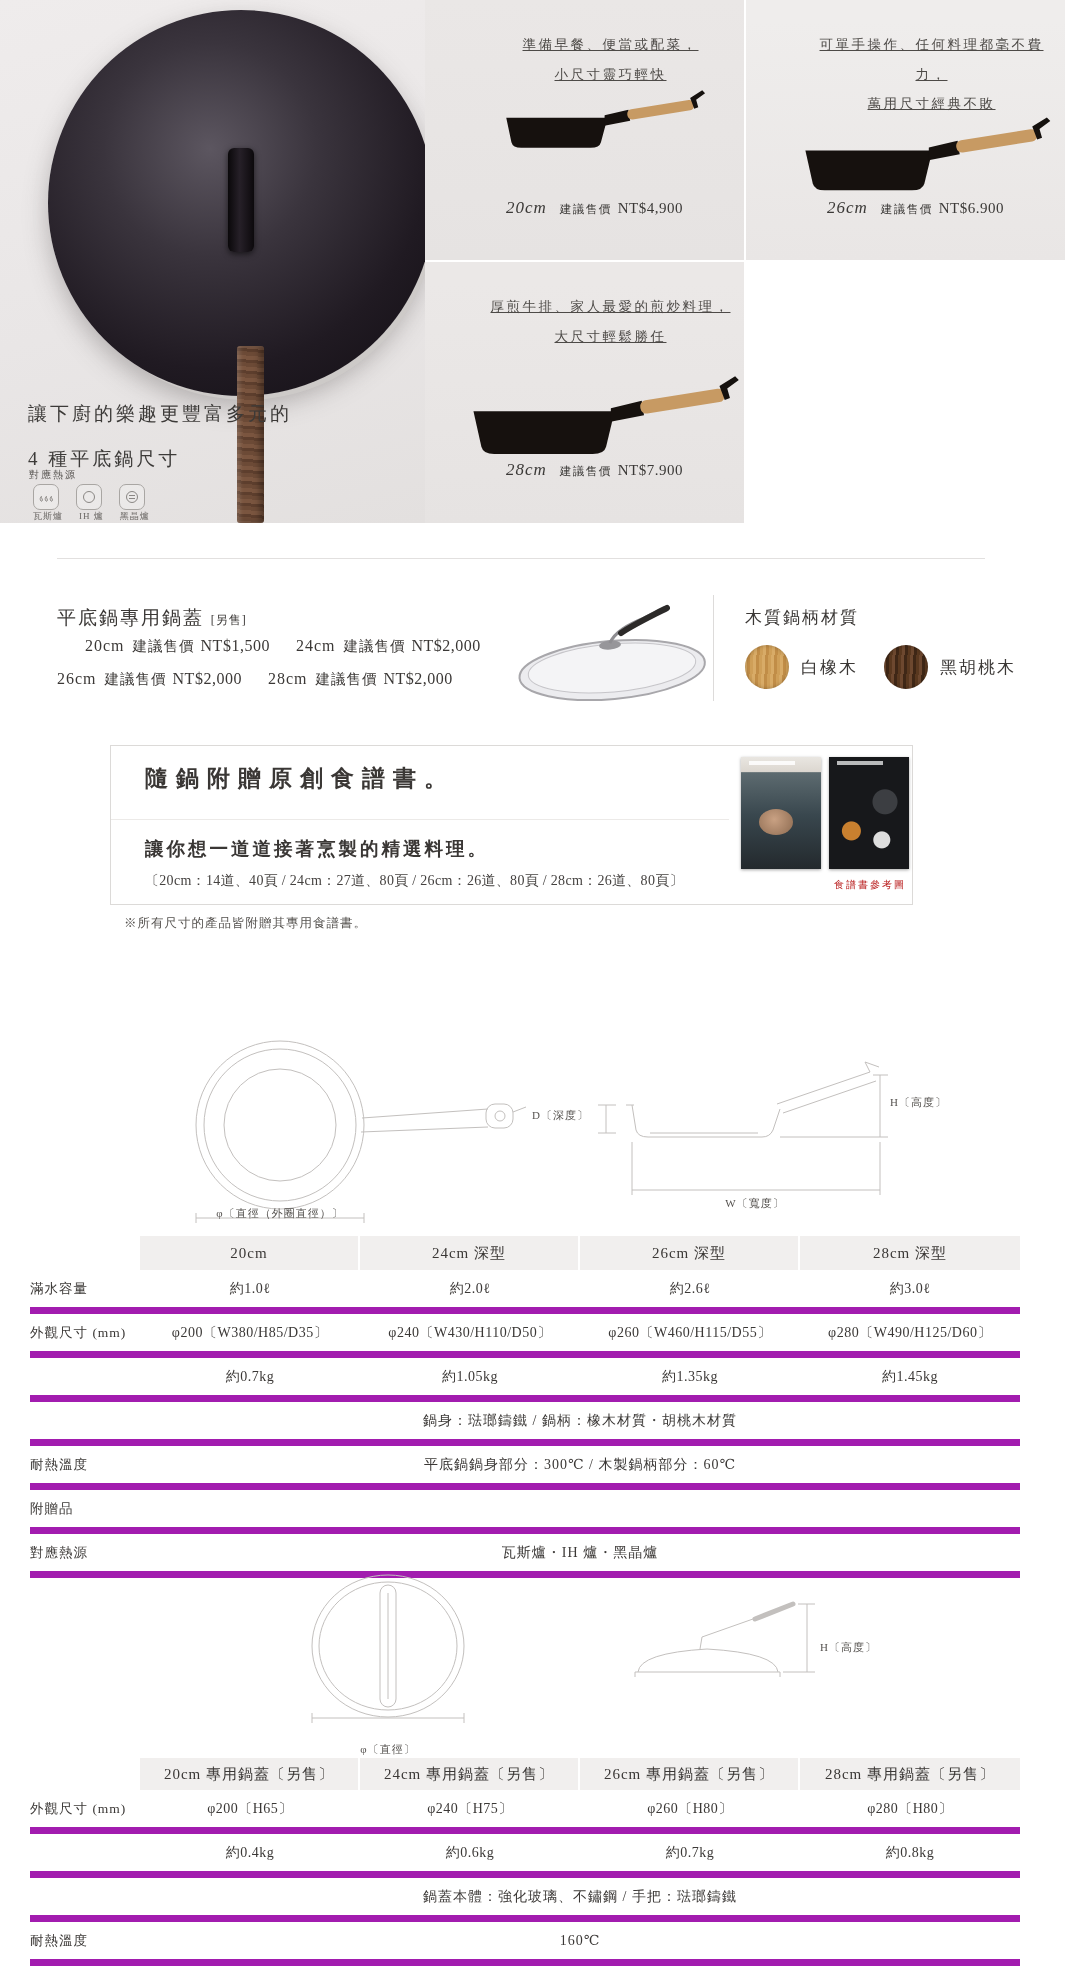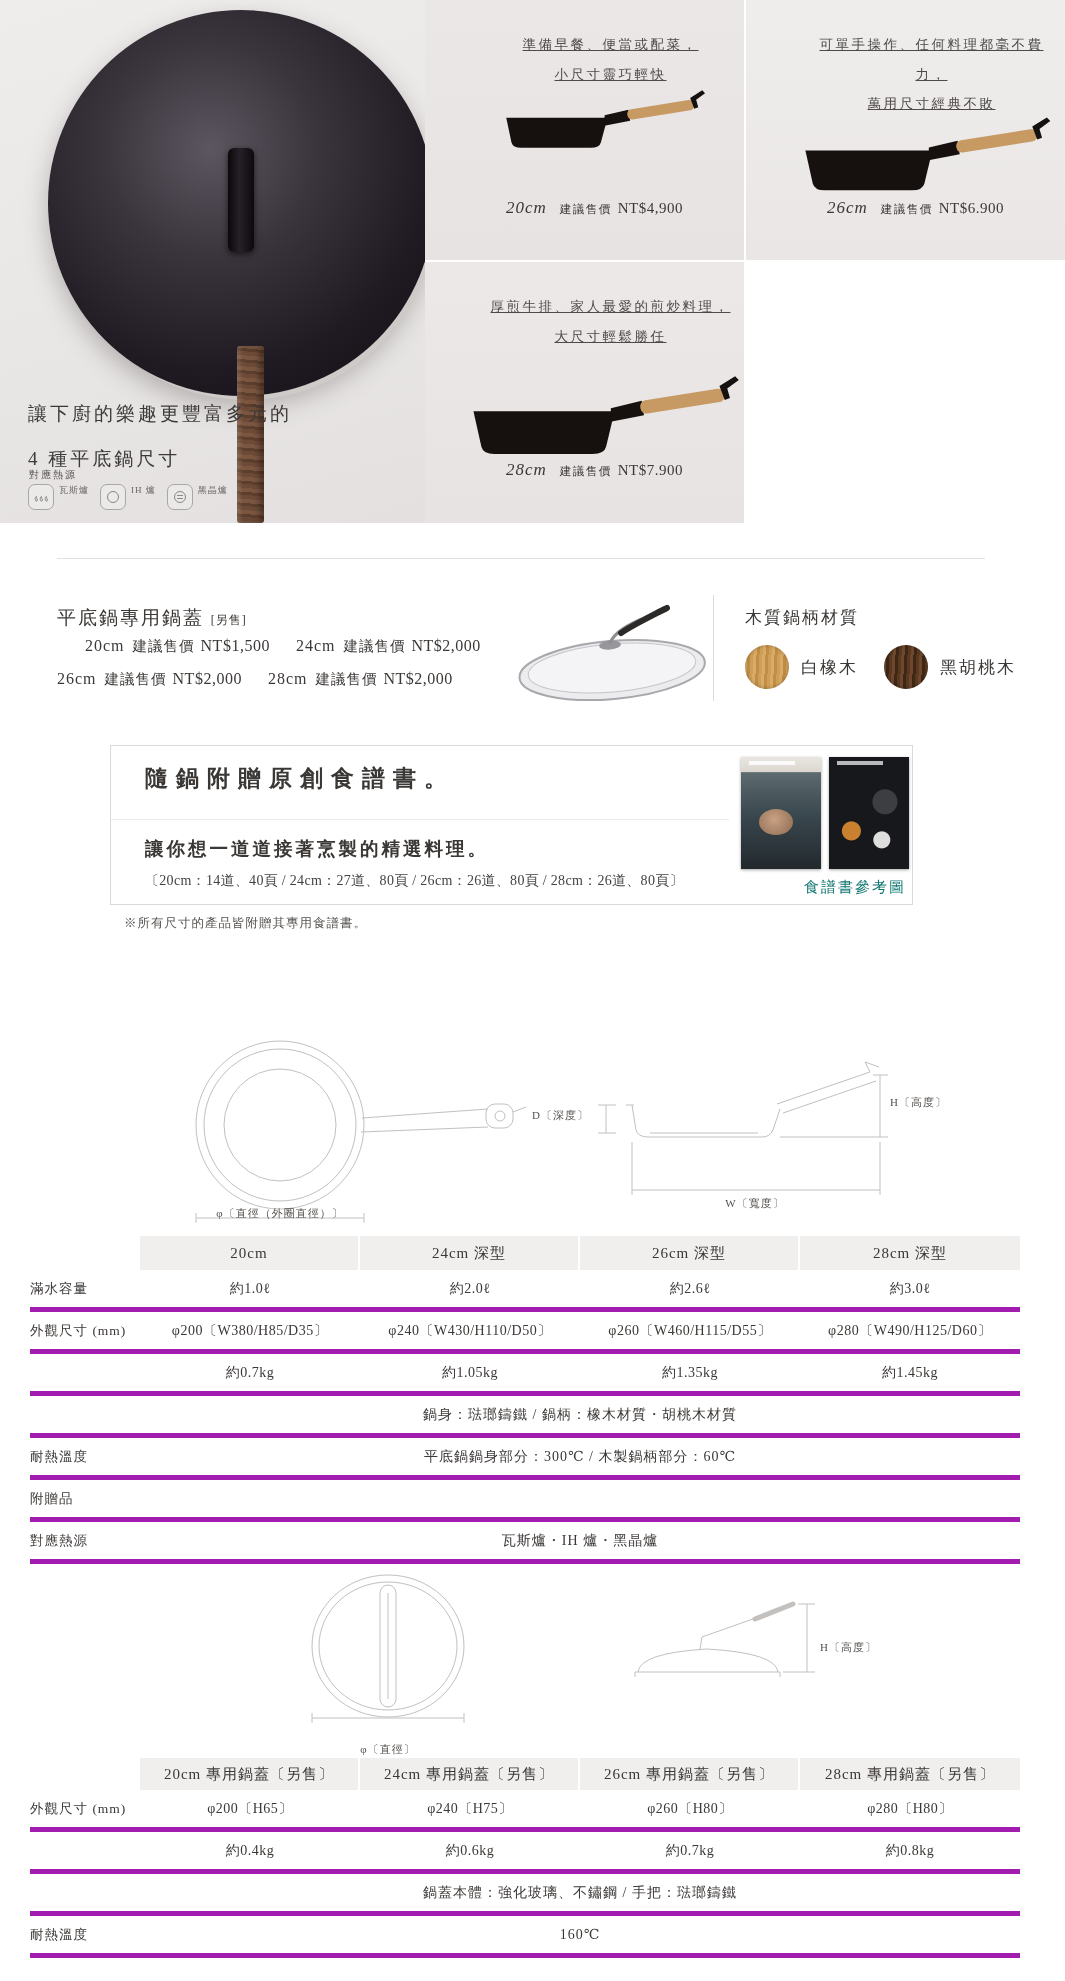--- a/index.html
+++ b/index.html
@@ -15,21 +15,21 @@
        box-shadow:5px 7px 0 -3px rgba(205,202,200,.95),0 10px 24px rgba(80,75,75,.35);}
   .lid-knob{position:absolute;left:180px;top:138px;width:26px;height:104px;border-radius:6px;
             background:linear-gradient(90deg,#0a080a,#262028 45%,#0c090c);box-shadow:0 2px 6px rgba(0,0,0,.6);}
   .pan-wood-handle{position:absolute;left:237px;top:346px;width:27px;height:177px;border-radius:3px;
             background:repeating-linear-gradient(185deg,#7a553f 0 4px,#5d3e2d 4px 7px,#6c4a36 7px 11px);
             box-shadow:inset 3px 0 4px rgba(255,255,255,.15), inset -4px 0 6px rgba(0,0,0,.35);}
   .hero-headline{position:absolute;left:28px;top:392px;font-size:19px;letter-spacing:3px;
                  line-height:2.35;color:#3c3a38;}
   .heat-label{position:absolute;left:29px;top:468px;font-size:10px;letter-spacing:2px;color:#585552;}
   .heat-row{position:absolute;left:28px;top:484px;display:flex;align-items:center;}
-  .heat-item{display:flex;margin-right:11px;}
+  .heat-item{display:flex;align-items:center;margin-right:11px;flex-direction:column;}
   .heat-box{width:24px;height:24px;border:1px solid #a9a6a3;border-radius:7px;display:flex;
             align-items:center;justify-content:center;background:rgba(255,255,255,.25);}
   .heat-box svg{display:block;}
   .heat-name{font-size:9px;letter-spacing:1px;color:#6a6764;margin-left:5px;}
 
   .cards{position:absolute;left:425px;top:0;width:640px;height:523px;display:grid;
          grid-template-columns:319px 319px;grid-template-rows:260px 261px;gap:2px;background:#fff;}
   .card{position:relative;overflow:hidden;}
   .card1{background:linear-gradient(180deg,#eae7e6 0%,#e6e3e2 100%);}
   .card2{background:linear-gradient(180deg,#e7e4e3 0%,#e3e0df 100%);}
@@ -86,38 +86,38 @@
   .book1{left:630px;background:linear-gradient(180deg,#e9e6e1 0%,#dcd7d0 13%,#5d6b70 14%,#39474e 52%,#23292d 100%);}
   .book1::after{content:"";position:absolute;left:18px;top:52px;width:34px;height:26px;border-radius:50%;
                 background:radial-gradient(circle at 45% 40%,#c9a183,#8c6a50);}
   .book2{left:718px;background:#17181b;}
   .book2::after{content:"";position:absolute;inset:0;
                 background:radial-gradient(circle at 28% 66%,#c9802f 0 9px,transparent 10px),
                            radial-gradient(circle at 66% 74%,#dedede 0 8px,transparent 9px),
                            radial-gradient(circle at 70% 40%,#3c3e42 0 12px,transparent 13px);}
   .book .spine-title{position:absolute;left:8px;top:4px;width:46px;height:4px;background:rgba(255,255,255,.85);}
   .book2 .spine-title{background:rgba(255,255,255,.7);}
-  .recipe-caption{position:absolute;right:6px;top:132px;font-size:15px;letter-spacing:2px;color:#0f766e;}
+  .recipe-caption{position:absolute;right:6px;top:132px;font-size:10px;letter-spacing:2px;color:#b91c1c;}
   .recipe-footnote{position:absolute;left:124px;top:915px;font-size:12.5px;letter-spacing:1px;color:#55524f;}
 
   
   .diag-svg{position:absolute;}
   .diag-label{position:absolute;font-size:11px;letter-spacing:1px;color:#55524f;white-space:nowrap;}
   .dl-center{text-align:center;}
 
   
   .spec-table{position:absolute;left:30px;width:990px;color:#3b3836;}
   .t-head{display:flex;}
   .t-gap{width:110px;}
   .t-h{width:218px;background:#f1efee;border-right:2px solid #fff;display:flex;align-items:center;
        justify-content:center;font-size:15px;letter-spacing:1px;color:#3a3735;}
   .t-h:last-child{border-right:none;width:220px;}
   .pan-spec .t-head{height:34px;}
   .lid-spec .t-head{height:32px;}
-  .t-row{display:flex;align-items:center;height:37px;border-bottom:5px solid #a21caf;}
+  .t-row{display:flex;align-items:center;height:37px;border-bottom:7px solid #a21caf;}
   .t-lab{width:110px;font-size:13.5px;letter-spacing:1px;color:#3b3836;}
   .t-c{width:220px;text-align:center;font-size:14px;letter-spacing:.5px;}
   .t-span{flex:1;text-align:center;font-size:14px;letter-spacing:1px;}
 </style>
 </head>
 <body>
 
 <div class="page">
 
   <section class="hero">

